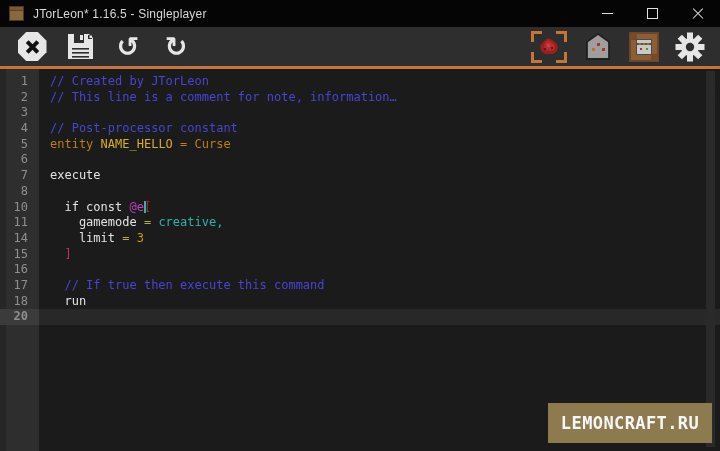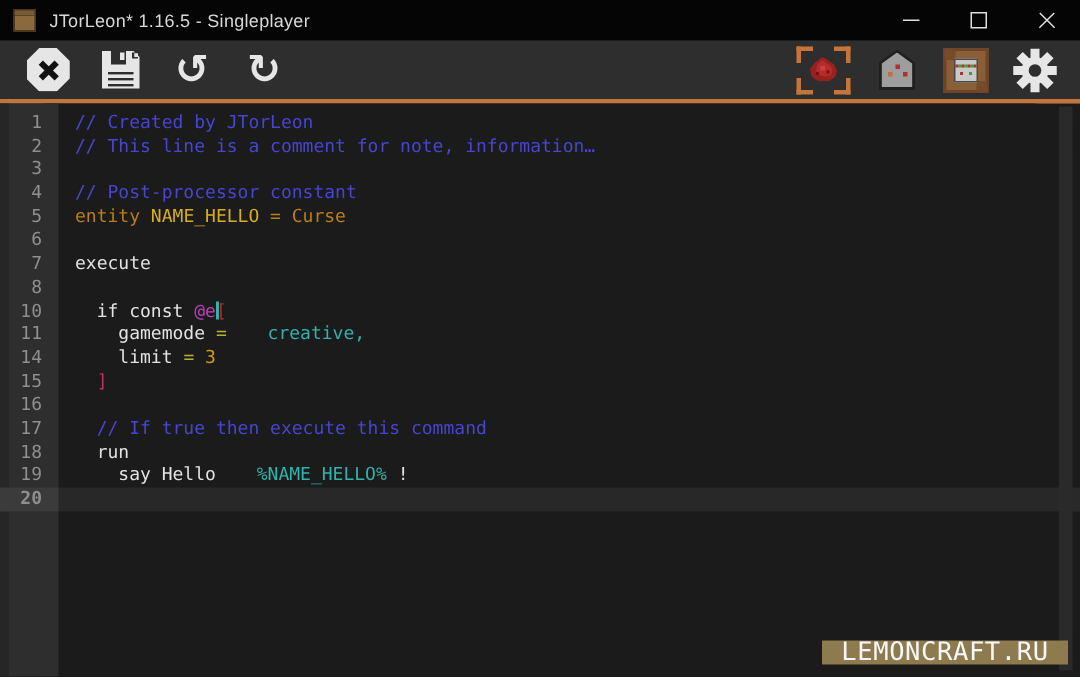--- a/index.html
+++ b/index.html
@@ -114,38 +114,38 @@
   }
   .row .txt{padding-left:11px;}
   .row.hl{background:var(--hl_row_bg,#282828);font-weight:bold;}
   .row.hl .ln{background:var(--hl_gutter_bg,#3b3b3b);}
   .tk-comment{color:var(--comment,#4745d2);}
   .tk-plain{color:var(--plain,#e2e2e2);}
   .tk-orange{color:var(--orange,#bd7e12);}
   .tk-gold{color:var(--gold,#d8ad1e);text-align:right;}
   .tk-num{color:var(--num,#cf9a10);}
   .tk-olive{color:var(--olive,#b3b331);}
-  .tk-teal{color:var(--teal,#30b3ac);margin-left:20px;}
+  .tk-teal{color:var(--teal,#30b3ac);}
   .tk-magenta{color:var(--magenta,#b943b9);}
   .tk-red{color:var(--red,#b52727);}
   .tk-pink{color:var(--pink,#c22f5a);}
   .caret{
     display:inline-block;width:2px;height:12px;margin-right:-2px;vertical-align:-2px;
     background:var(--caret,#2ab5ad);position:relative;z-index:2;
   }
   .scrollbar{
     position:absolute;right:5px;top:2px;width:9px;height:376px;
     background:#2a2a2a;
   }
   
   .watermark{
-    position:absolute;right:8px;bottom:8px;width:164px;height:16px;
+    position:absolute;right:8px;bottom:8px;width:164px;height:40px;
     background:var(--watermark_bg,#8d7a4f);
     display:flex;align-items:center;justify-content:center;
-    color:#f7f7f7;font-size:17px;font-weight:normal;letter-spacing:.4px;
+    color:#f7f7f7;font-size:17px;font-weight:bold;letter-spacing:.4px;
   }
 </style>
 </head>
 <body>
 
 <div class="titlebar">
   <div class="app-icon"></div>
   <div class="title-text">JTorLeon* 1.16.5 - Singleplayer</div>
   <div class="win-controls">
     <div class="win-btn">
@@ -255,18 +255,17 @@
       <div class="row"><span class="ln">6</span><span class="txt"></span></div>
       <div class="row"><span class="ln">7</span><span class="txt"><span class="tk-plain">execute</span></span></div>
       <div class="row"><span class="ln">8</span><span class="txt"></span></div>
       <div class="row"><span class="ln">10</span><span class="txt"><span class="tk-plain">  if const </span><span class="tk-magenta">@e</span><span class="caret"></span><span class="tk-red">[</span></span></div>
       <div class="row"><span class="ln">11</span><span class="txt"><span class="tk-plain">    gamemode </span><span class="tk-olive">= </span><span class="tk-teal">creative,</span></span></div>
       <div class="row"><span class="ln">14</span><span class="txt"><span class="tk-plain">    limit </span><span class="tk-olive">= </span><span class="tk-num">3</span></span></div>
       <div class="row"><span class="ln">15</span><span class="txt"><span class="tk-pink">  ]</span></span></div>
       <div class="row"><span class="ln">16</span><span class="txt"></span></div>
       <div class="row"><span class="ln">17</span><span class="txt"><span class="tk-comment">  // If true then execute this command</span></span></div>
       <div class="row"><span class="ln">18</span><span class="txt"><span class="tk-plain">  run</span></span></div>
-      <div class="row"><span class="ln">19</span><span class="txt"><span class="tk-plain">    say Hello </span><span class="tk-teal">%NAME_HELLO%</span><span class="tk-plain"> !</span></span></div>
       <div class="row hl"><span class="ln">20</span><span class="txt"></span></div>
     </div>
   <div class="scrollbar"></div>
   <div class="watermark">LEMONCRAFT.RU</div>
 </div>
 
 </body></html>

